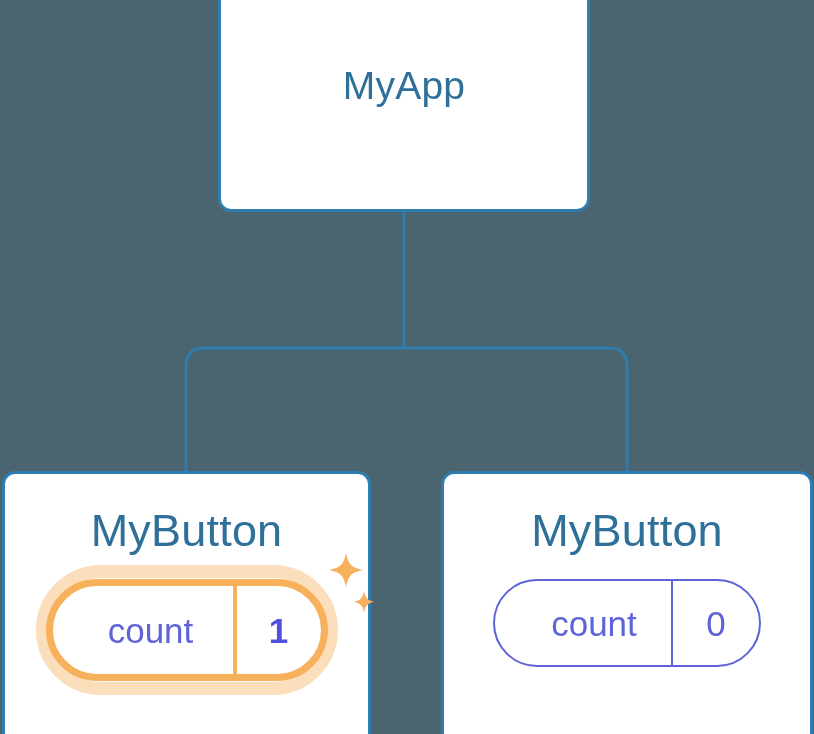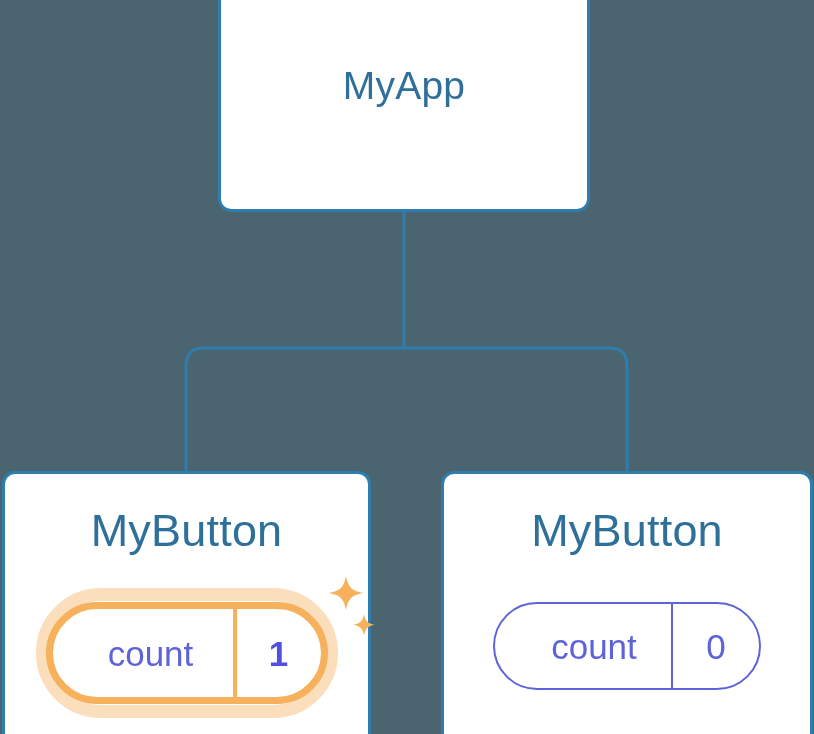--- a/index.html
+++ b/index.html
@@ -80,21 +80,20 @@
     font-size: 45px;
     margin-bottom: 26px;
   }
 
   
   .pill-wrap {
     position: relative;
     display: flex;
     align-items: center;
     justify-content: center;
-    margin-top: 23px;
   }
 
   .pill {
     position: relative;
     display: flex;
     align-items: stretch;
     border-radius: 999px;
     box-sizing: border-box;
     background: #ffffff;
     height: 88px;

